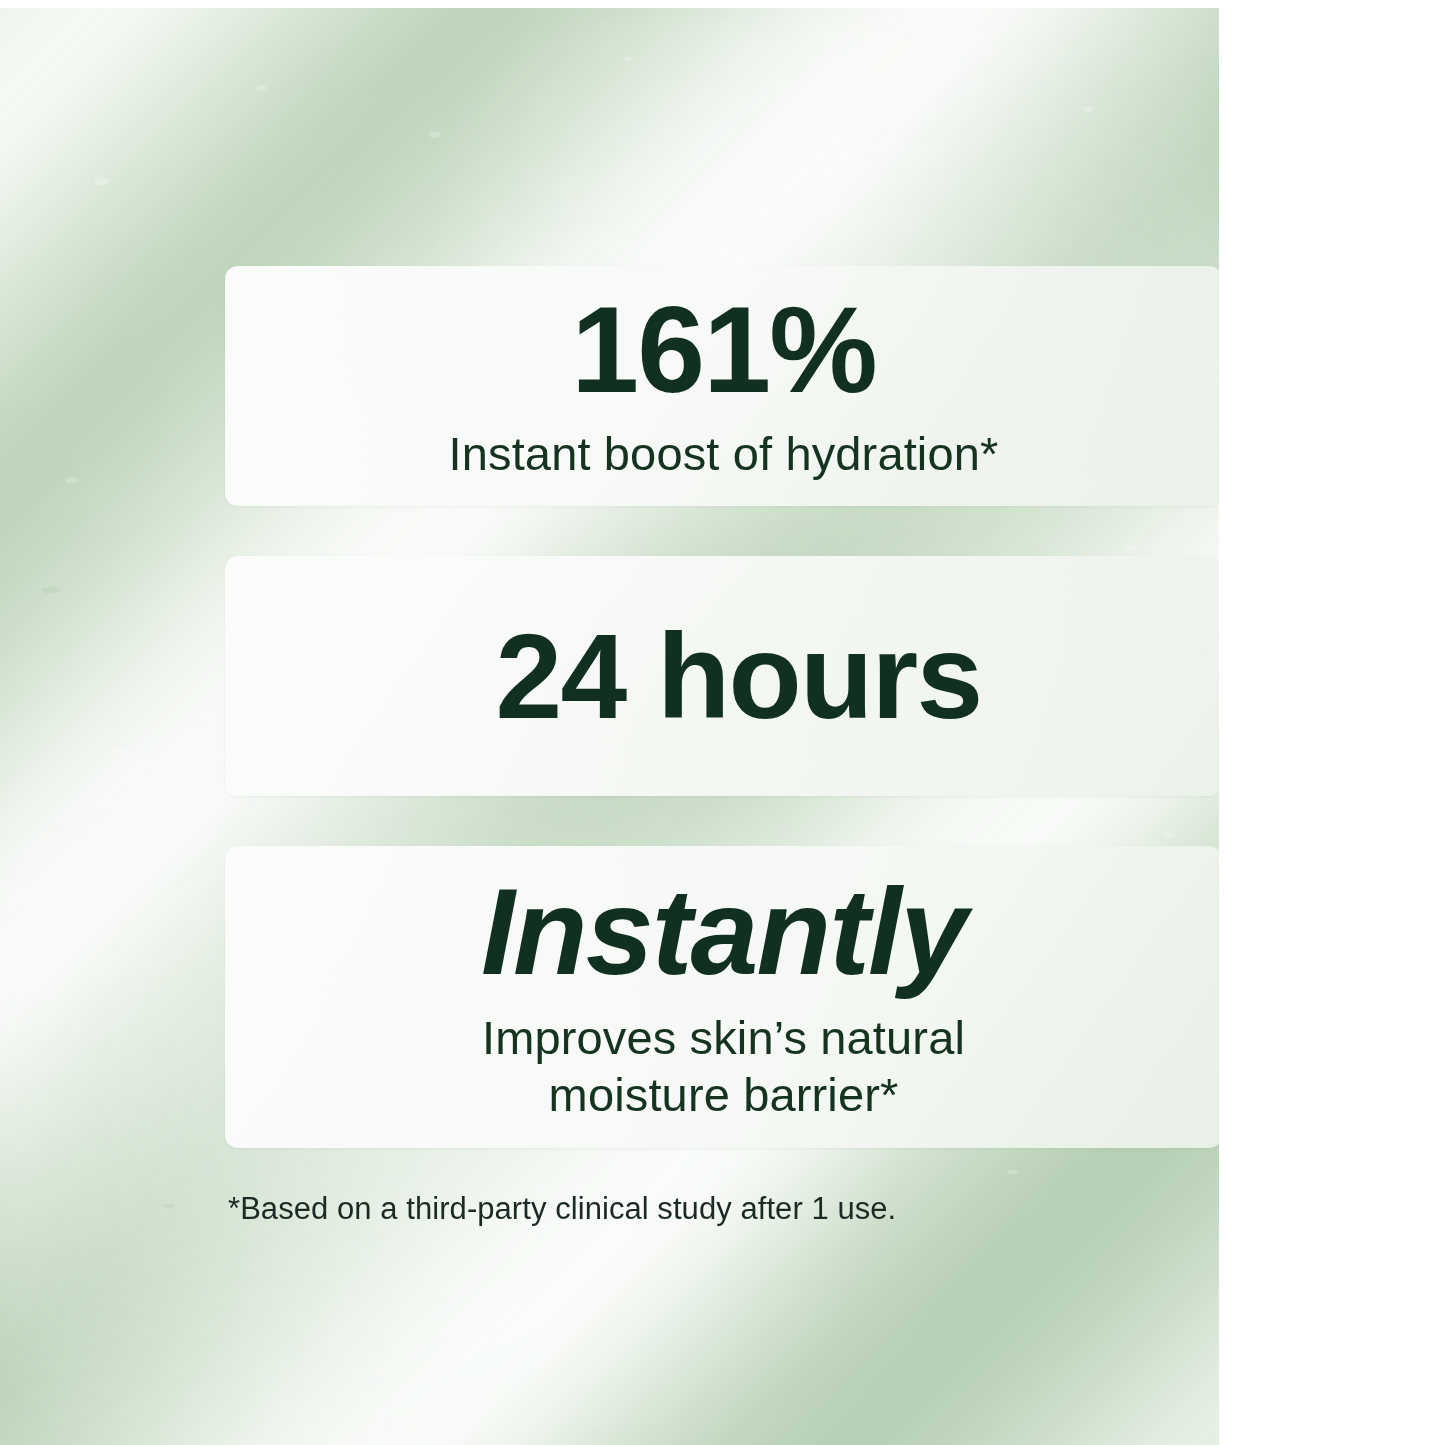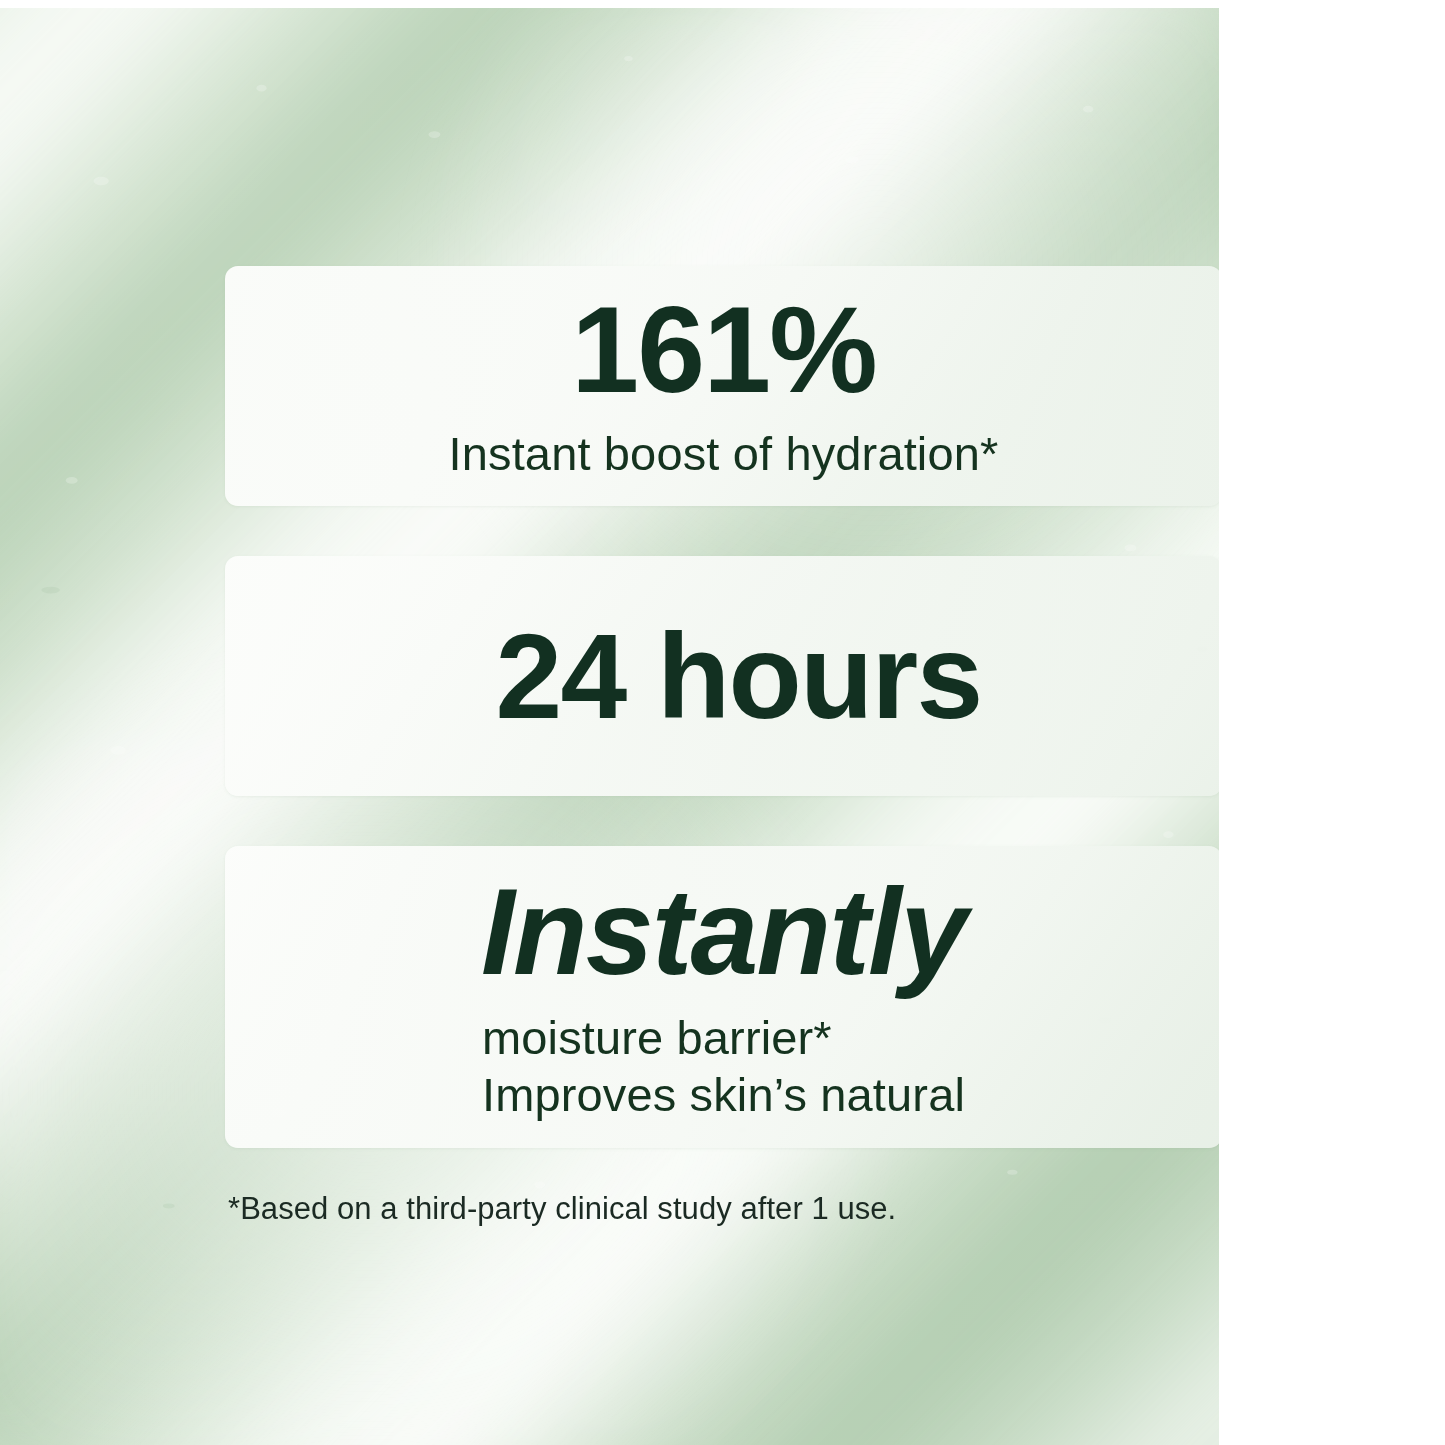--- a/index.html
+++ b/index.html
@@ -124,20 +124,21 @@
 
   .card-1 .headline { font-size: 122px; }
   .card-2 .headline { font-size: 120px; }
   .card-3 .headline { font-size: 122px; font-style: italic; }
 
   .subline {
     color: #15331f;
     font-weight: 400;
     font-size: 47px;
     line-height: 1.22;
+    text-align: center;
     margin: 0;
     letter-spacing: 0.003em;
   }
 
   .card-1 .subline { margin-top: 14px; }
   .card-2 .subline { margin-top: 14px; }
   .card-3 .subline { margin-top: 16px; }
 
   
   .footnote {
@@ -195,22 +196,22 @@
       <div class="subline">Instant boost of hydration*</div>
     </div>
 
     <div class="card card-2">
       <div class="headline">24 hours</div>
     </div>
 
     <div class="card card-3">
       <div class="headline">Instantly</div>
       <div class="subline">
+        <div>Improves skin’s natural</div>
         <div>moisture barrier*</div>
-        <div>Improves skin’s natural</div>
       </div>
     </div>
 
   </div>
 
   <div class="footnote">*Based on a third-party clinical study after 1 use.</div>
 
 </div>
 
 </body></html>

